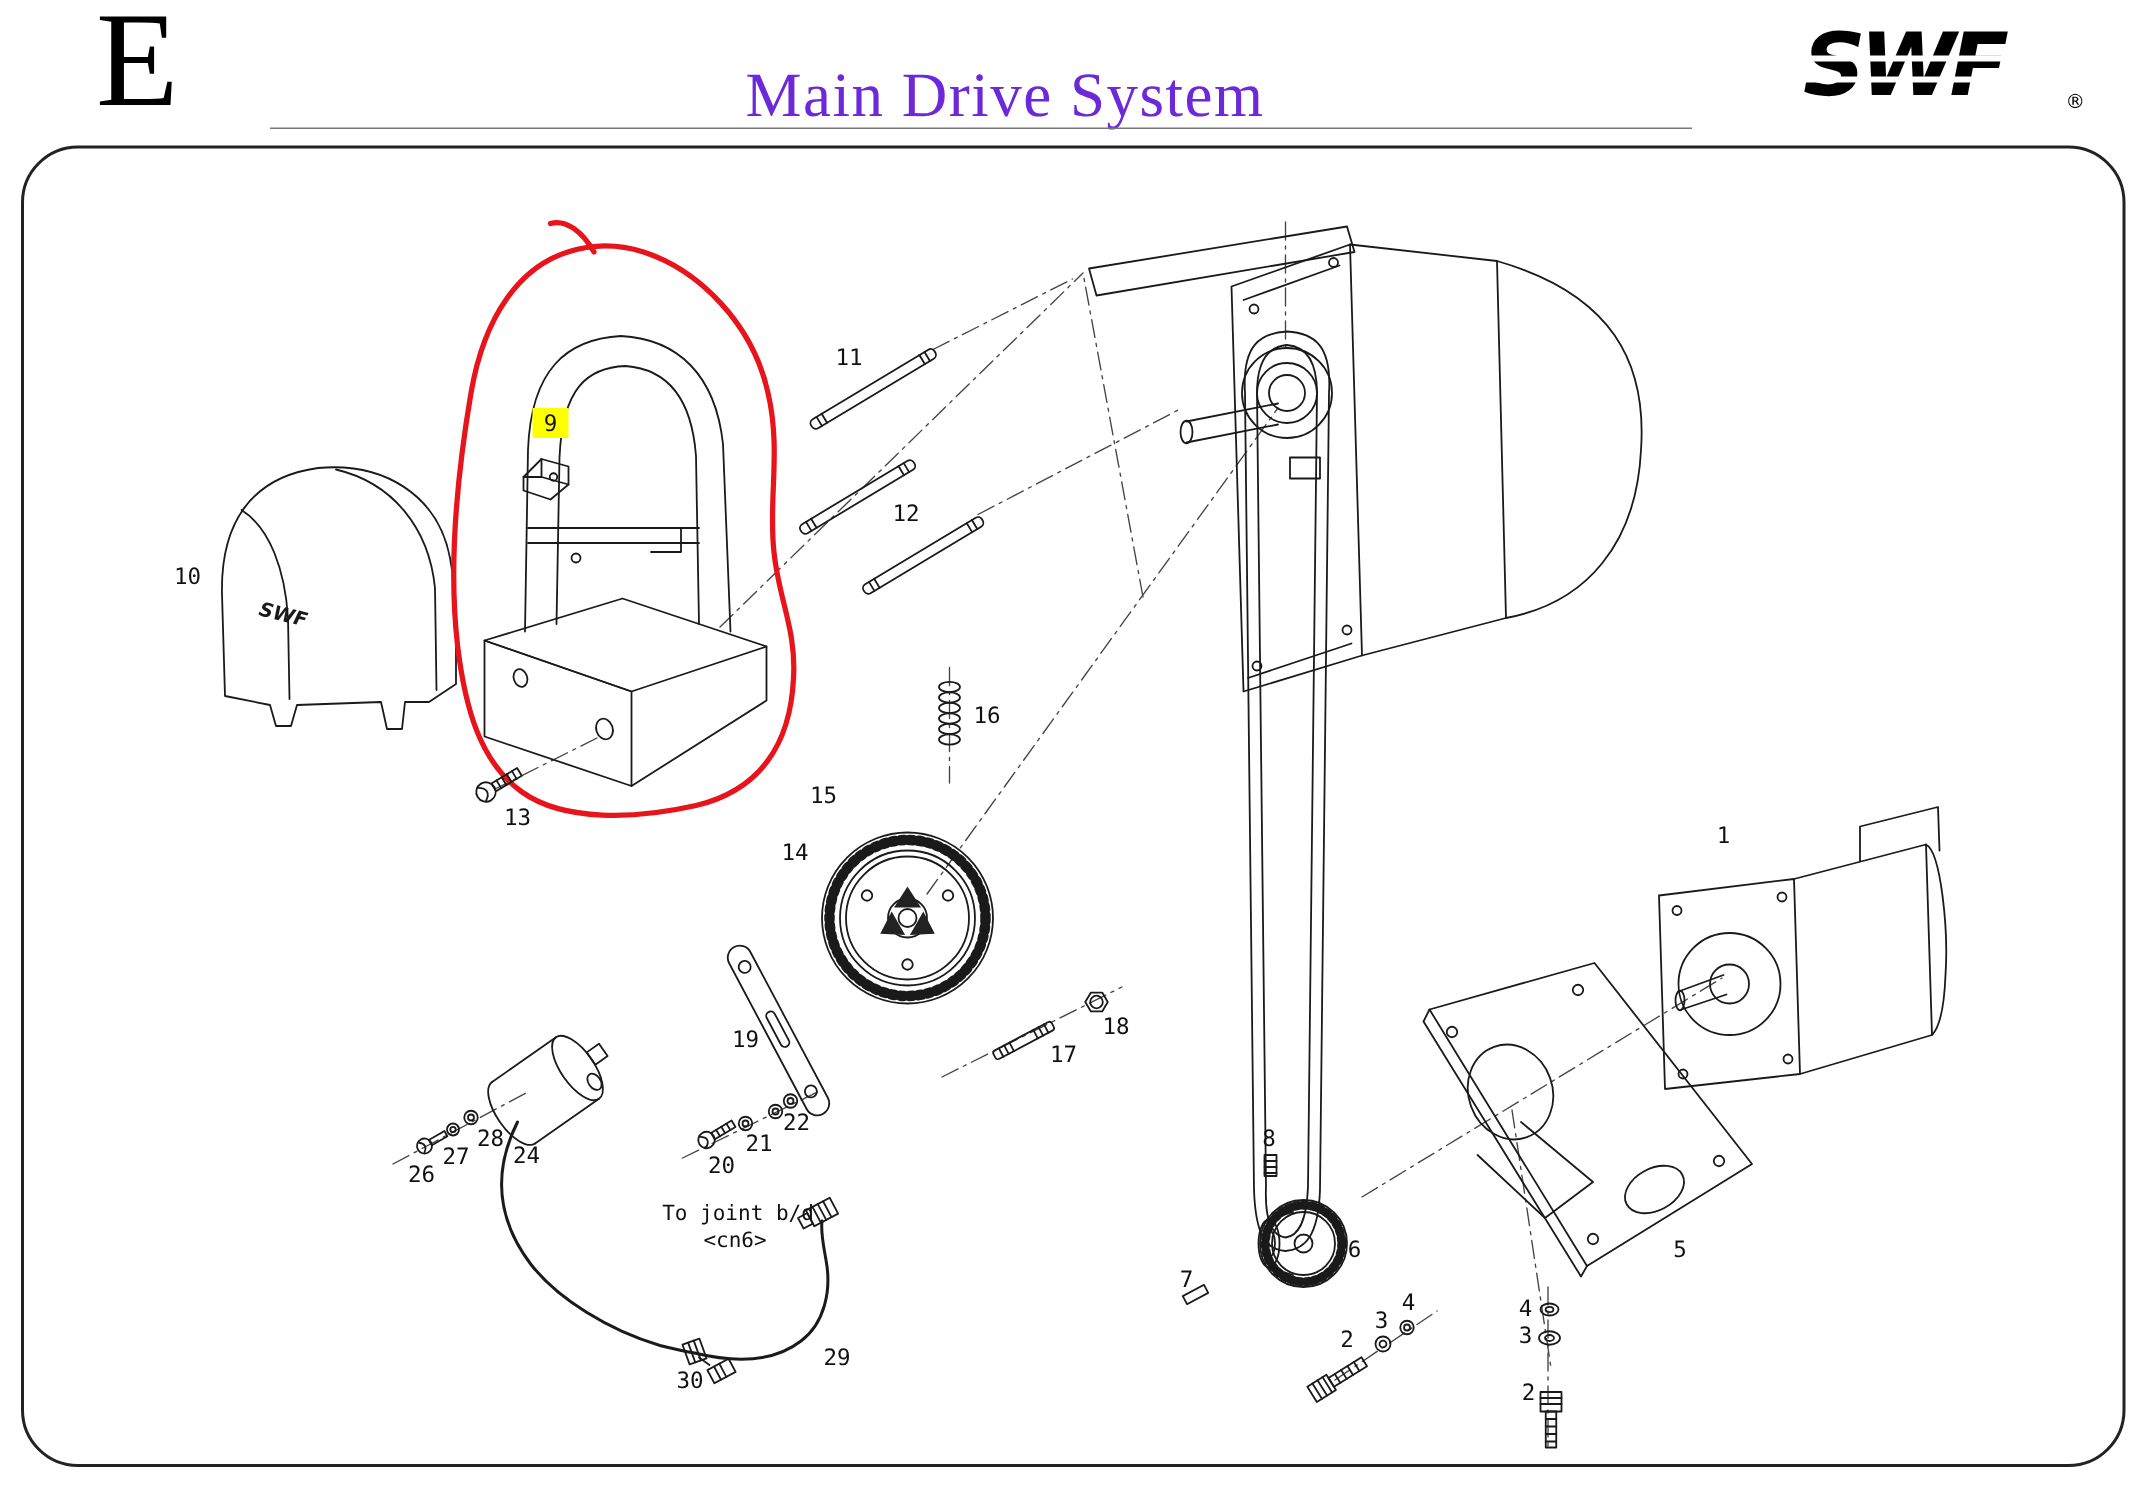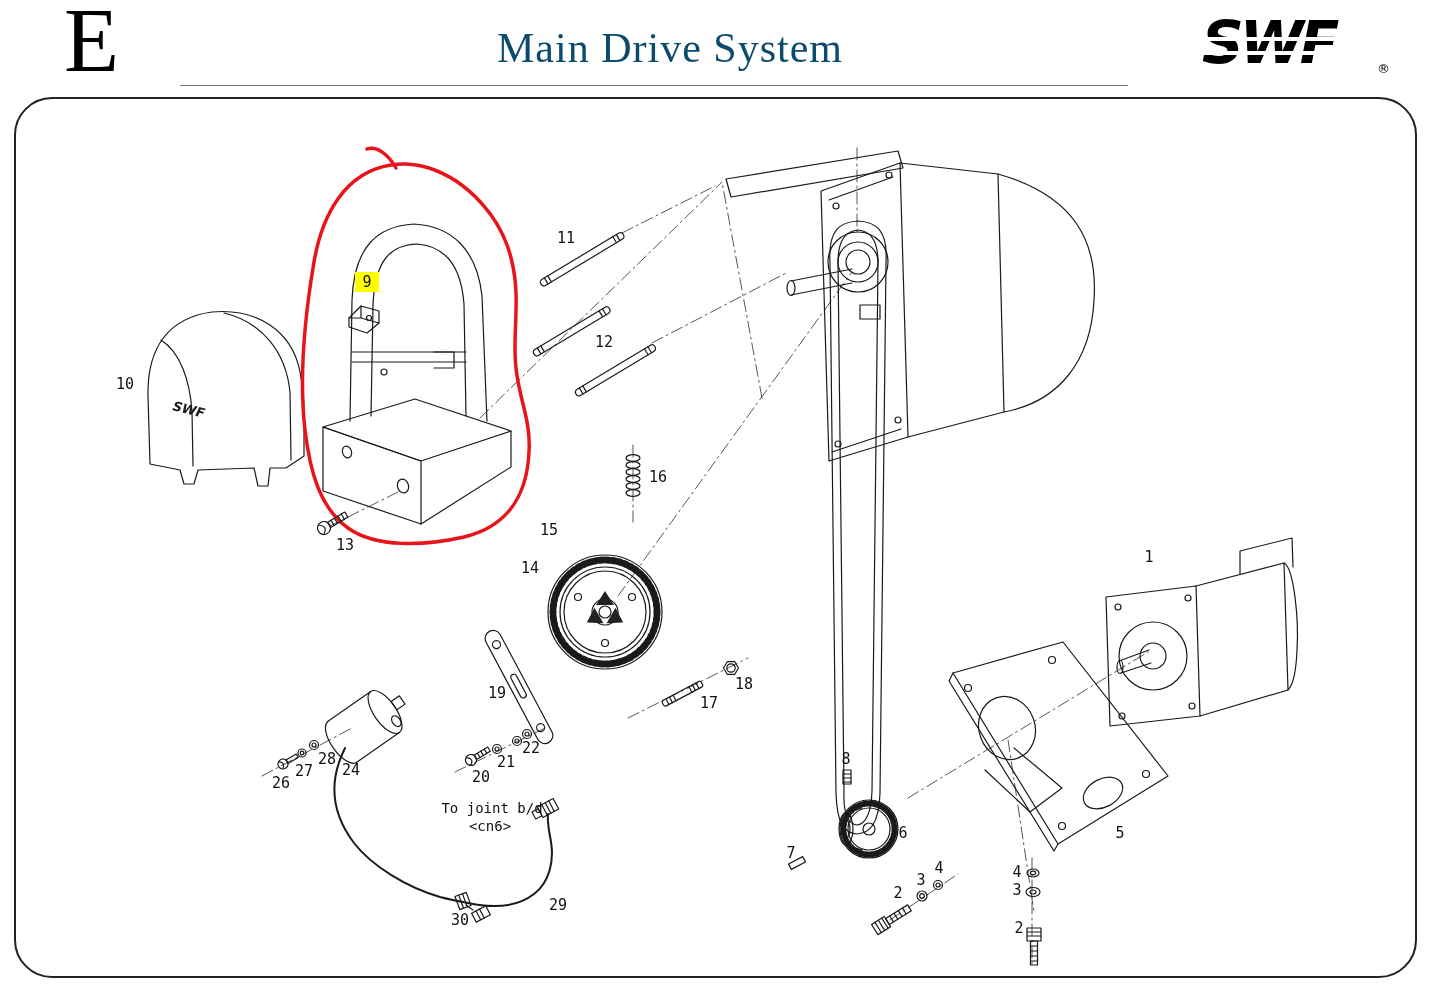--- a/index.html
+++ b/index.html
@@ -5,22 +5,22 @@
   html,body { margin:0; padding:0; }
   body {
     width:1430px; height:992px; background:#ffffff; position:relative;
     font-family:"Liberation Serif", serif; overflow:hidden;
   }
   .section-letter {
     position:absolute; left:64px; top:-4px; font-size:90px; line-height:1;
     font-family:"Liberation Serif", serif; color:#000;
   }
   .page-title {
-    position:absolute; left:240px; top:24px; width:860px; text-align:center;
-    font-size:42px; letter-spacing:1px; color:#0c4a6e;
+    position:absolute; left:240px; top:40px; width:860px; text-align:center;
+    font-size:42px; letter-spacing:1px; color:#6d28d9;
   }
   .title-rule {
     position:absolute; left:180px; top:85px; width:948px; height:1px; background:#777;
   }
   .logo {
     position:absolute; left:1202px; top:12px; width:192px; height:64px;
   }
   .logo-text {
     display:block; font-family:"DejaVu Sans", sans-serif; font-weight:bold;
     font-style:italic; font-size:58px; letter-spacing:-4px; line-height:62px; color:#000;

